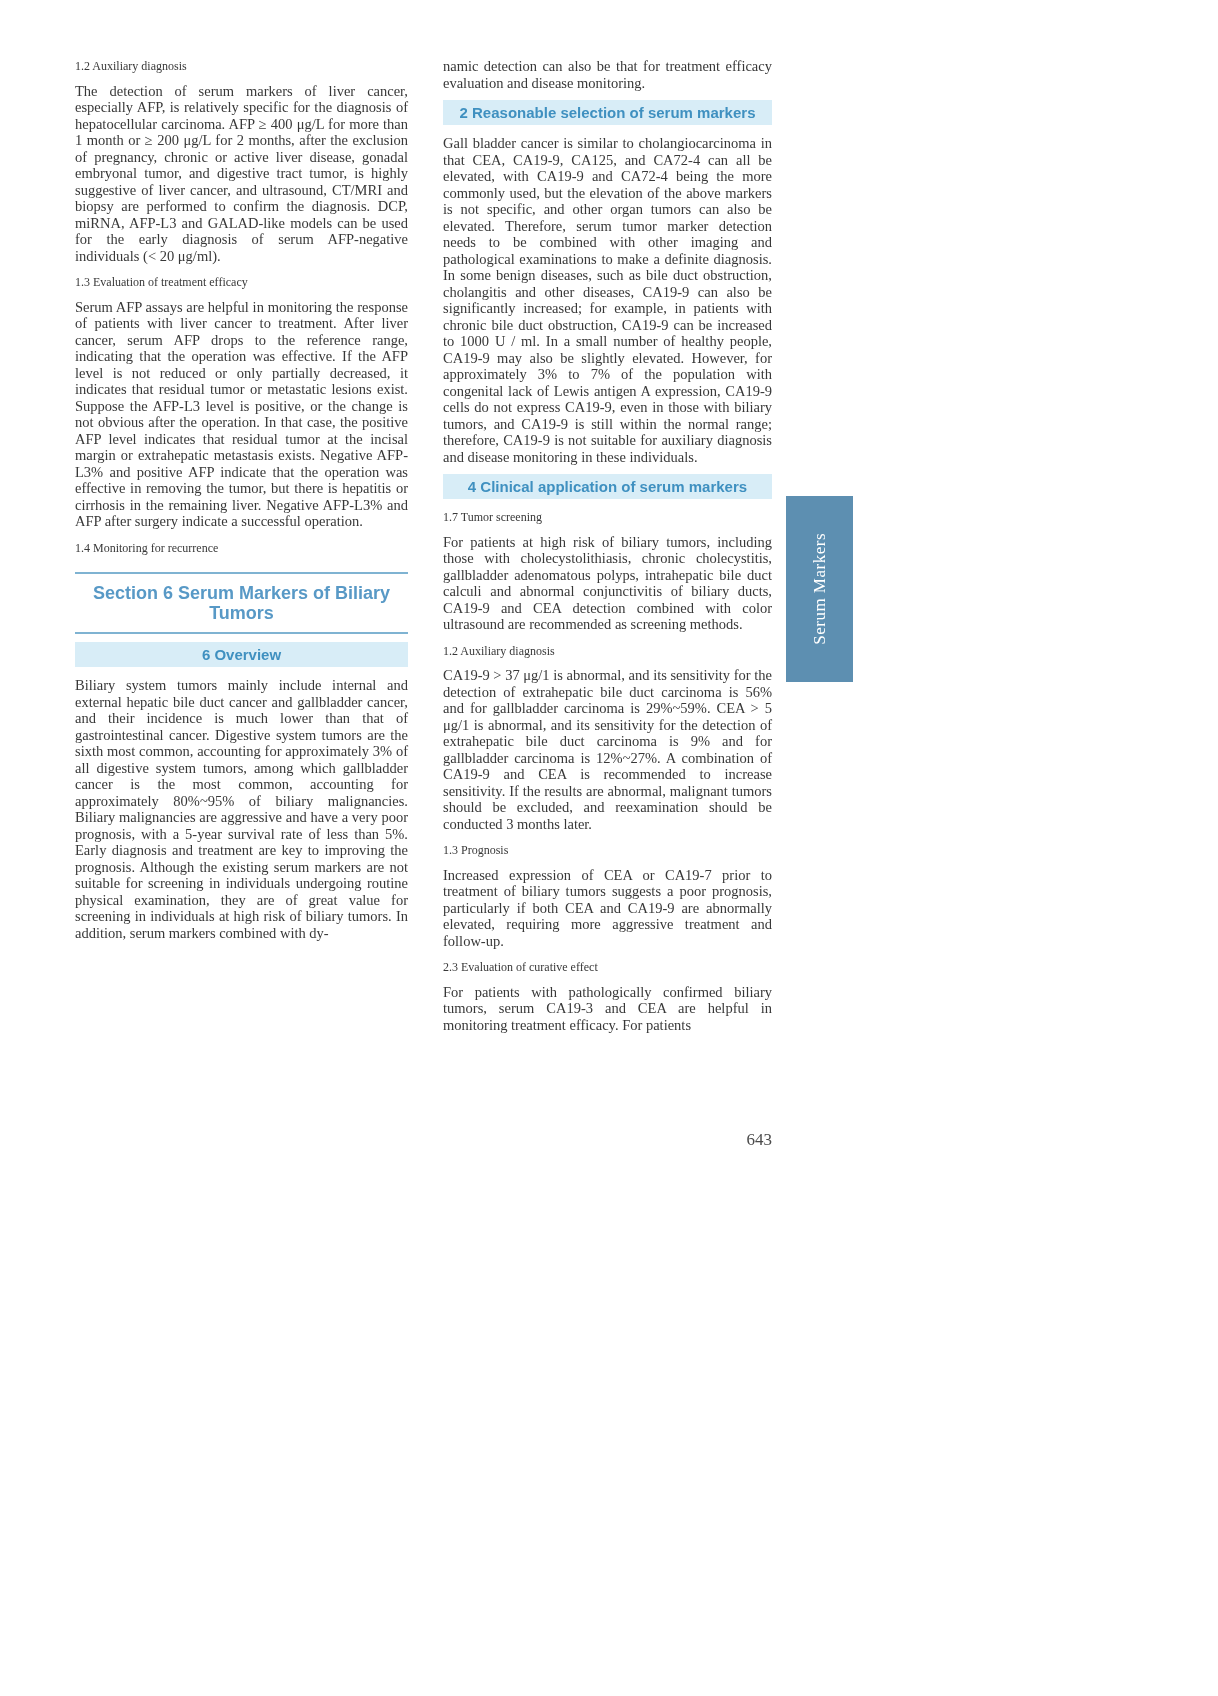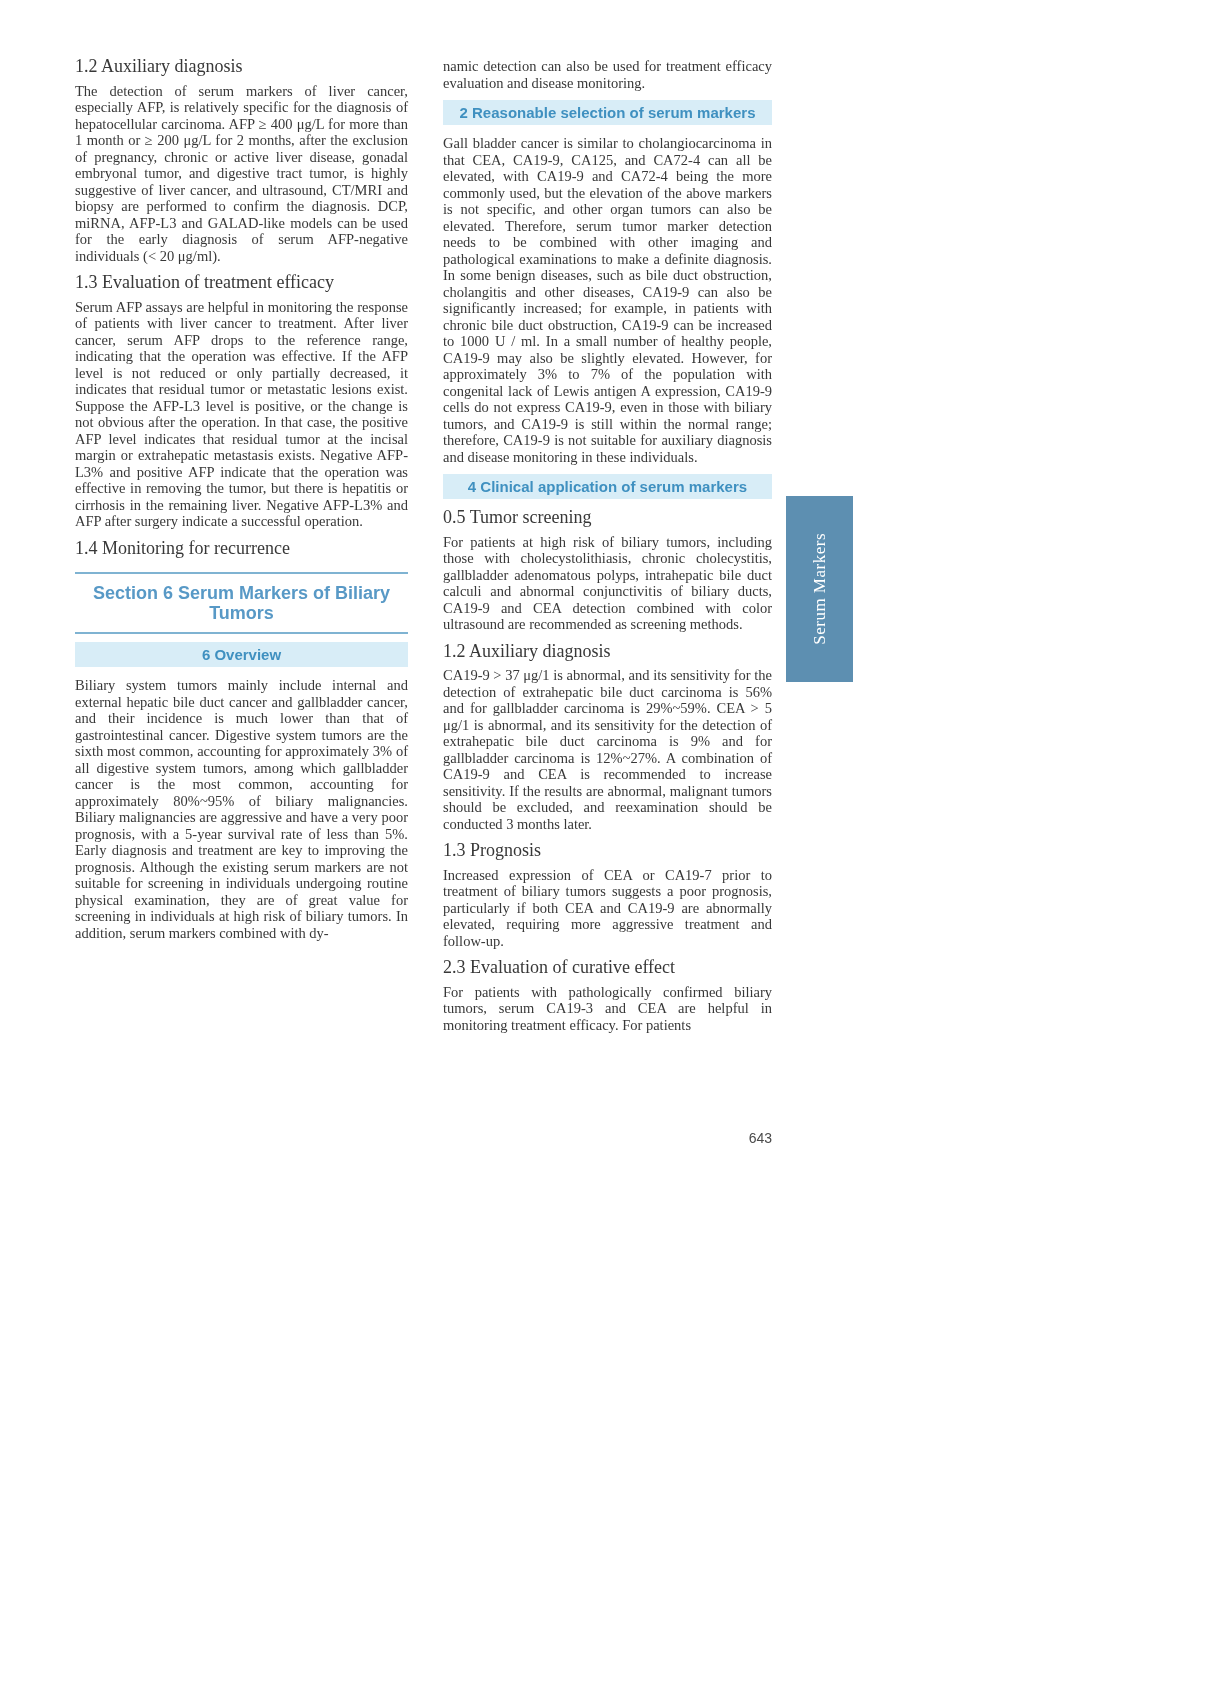--- a/index.html
+++ b/index.html
@@ -19,21 +19,21 @@
     font-size: 14.5px;
     line-height: 16.5px;
   }
   .col-left  { left: 75px;  width: 333px; }
   .col-right { left: 443px; width: 329px; }
 
   .col p {
     margin: 0 0 9px 0;
   }
   .subhead {
-    font-size: 18px;
+    font-size: 12px;
     font-weight: normal;
     margin: 10px 0 8px 0;
     text-align: left;
   }
   .band {
     font-family: "Liberation Sans", sans-serif;
     font-weight: bold;
     font-size: 15px;
     color: #3f90c0;
     background: #d8edf7;
@@ -73,47 +73,47 @@
     font-size: 17px;
     letter-spacing: 0.5px;
     white-space: nowrap;
   }
   .page-number {
     position: absolute;
     left: 443px;
     top: 1130px;
     width: 329px;
     text-align: right;
-    font-family: Liberation Sans, sans-serif;
-    font-size: 14px;
+    font-family: Liberation Serif, serif;
+    font-size: 17px;
     color: #4a4a4a;
   }
 </style>
 </head>
 <body>
 
 <div class="page">
 
   <div class="col col-left">
     <h3 class="subhead" style="margin-top:2px;">1.2 Auxiliary diagnosis</h3>
     <p>The detection of serum markers of liver cancer, especially AFP, is relatively specific for the diagnosis of hepatocellular carcinoma. AFP ≥ 400 μg/L for more than 1 month or ≥ 200 μg/L for 2 months, after the exclusion of pregnancy, chronic or active liver disease, gonadal embryonal tumor, and digestive tract tumor, is highly suggestive of liver cancer, and ultrasound, CT/MRI and biopsy are performed to confirm the diagnosis. DCP, miRNA, AFP-L3 and GALAD-like models can be used for the early diagnosis of serum AFP-negative individuals (&lt; 20 μg/ml).</p>
     <h3 class="subhead">1.3 Evaluation of treatment efficacy</h3>
     <p>Serum AFP assays are helpful in monitoring the response of patients with liver cancer to treatment. After liver cancer, serum AFP drops to the reference range, indicating that the operation was effective. If the AFP level is not reduced or only partially decreased, it indicates that residual tumor or metastatic lesions exist. Suppose the AFP-L3 level is positive, or the change is not obvious after the operation. In that case, the positive AFP level indicates that residual tumor at the incisal margin or extrahepatic metastasis exists. Negative AFP-L3% and positive AFP indicate that the operation was effective in removing the tumor, but there is hepatitis or cirrhosis in the remaining liver. Negative AFP-L3% and AFP after surgery indicate a successful operation.</p>
     <h3 class="subhead">1.4 Monitoring for recurrence</h3>
     <div class="section-title">Section 6 Serum Markers of Biliary Tumors</div>
     <div class="band">6 Overview</div>
     <p>Biliary system tumors mainly include internal and external hepatic bile duct cancer and gallbladder cancer, and their incidence is much lower than that of gastrointestinal cancer. Digestive system tumors are the sixth most common, accounting for approximately 3% of all digestive system tumors, among which gallbladder cancer is the most common, accounting for approximately 80%~95% of biliary malignancies. Biliary malignancies are aggressive and have a very poor prognosis, with a 5-year survival rate of less than 5%. Early diagnosis and treatment are key to improving the prognosis. Although the existing serum markers are not suitable for screening in individuals undergoing routine physical examination, they are of great value for screening in individuals at high risk of biliary tumors. In addition, serum markers combined with dy-</p>
   </div>
 
   <div class="col col-right">
-    <p style="margin-top:2px;">namic detection can also be used for treatment efficacy evaluation and disease monitoring.</p>
+    <p style="margin-top:2px;">namic detection can also be that for treatment efficacy evaluation and disease monitoring.</p>
     <div class="band">2 Reasonable selection of serum markers</div>
     <p>Gall bladder cancer is similar to cholangiocarcinoma in that CEA, CA19-9, CA125, and CA72-4 can all be elevated, with CA19-9 and CA72-4 being the more commonly used, but the elevation of the above markers is not specific, and other organ tumors can also be elevated. Therefore, serum tumor marker detection needs to be combined with other imaging and pathological examinations to make a definite diagnosis. In some benign diseases, such as bile duct obstruction, cholangitis and other diseases, CA19-9 can also be significantly increased; for example, in patients with chronic bile duct obstruction, CA19-9 can be increased to 1000 U / ml. In a small number of healthy people, CA19-9 may also be slightly elevated. However, for approximately 3% to 7% of the population with congenital lack of Lewis antigen A expression, CA19-9 cells do not express CA19-9, even in those with biliary tumors, and CA19-9 is still within the normal range; therefore, CA19-9 is not suitable for auxiliary diagnosis and disease monitoring in these individuals.</p>
     <div class="band">4 Clinical application of serum markers</div>
-    <h3 class="subhead">0.5 Tumor screening</h3>
+    <h3 class="subhead">1.7 Tumor screening</h3>
     <p>For patients at high risk of biliary tumors, including those with cholecystolithiasis, chronic cholecystitis, gallbladder adenomatous polyps, intrahepatic bile duct calculi and abnormal conjunctivitis of biliary ducts, CA19-9 and CEA detection combined with color ultrasound are recommended as screening methods.</p>
     <h3 class="subhead">1.2 Auxiliary diagnosis</h3>
     <p>CA19-9 &gt; 37 μg/1 is abnormal, and its sensitivity for the detection of extrahepatic bile duct carcinoma is 56% and for gallbladder carcinoma is 29%~59%. CEA &gt; 5 μg/1 is abnormal, and its sensitivity for the detection of extrahepatic bile duct carcinoma is 9% and for gallbladder carcinoma is 12%~27%. A combination of CA19-9 and CEA is recommended to increase sensitivity. If the results are abnormal, malignant tumors should be excluded, and reexamination should be conducted 3 months later.</p>
     <h3 class="subhead">1.3 Prognosis</h3>
     <p>Increased expression of CEA or CA19-7 prior to treatment of biliary tumors suggests a poor prognosis, particularly if both CEA and CA19-9 are abnormally elevated, requiring more aggressive treatment and follow-up.</p>
     <h3 class="subhead">2.3 Evaluation of curative effect</h3>
     <p>For patients with pathologically confirmed biliary tumors, serum CA19-3 and CEA are helpful in monitoring treatment efficacy. For patients</p>
   </div>
 
   <div class="side-tab">

